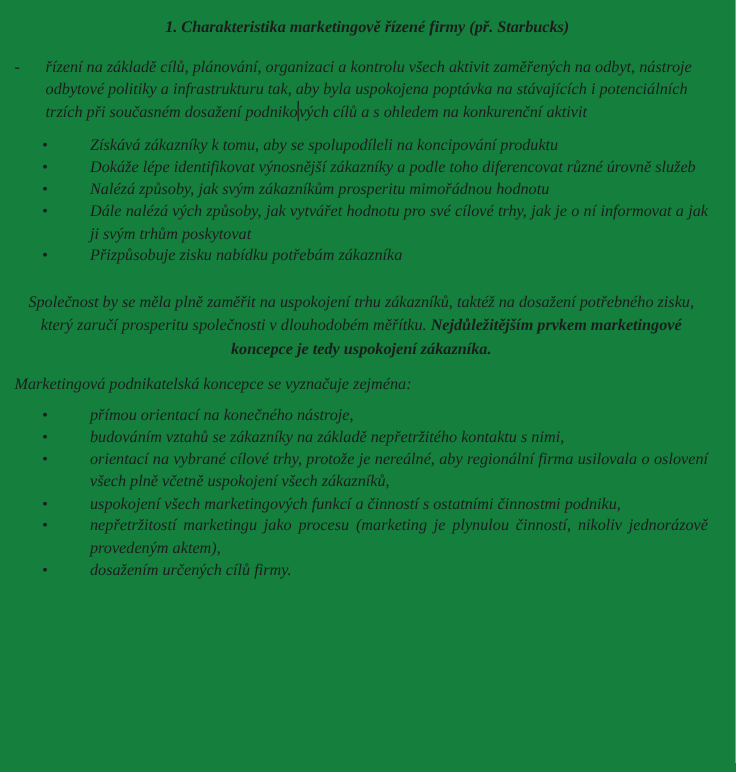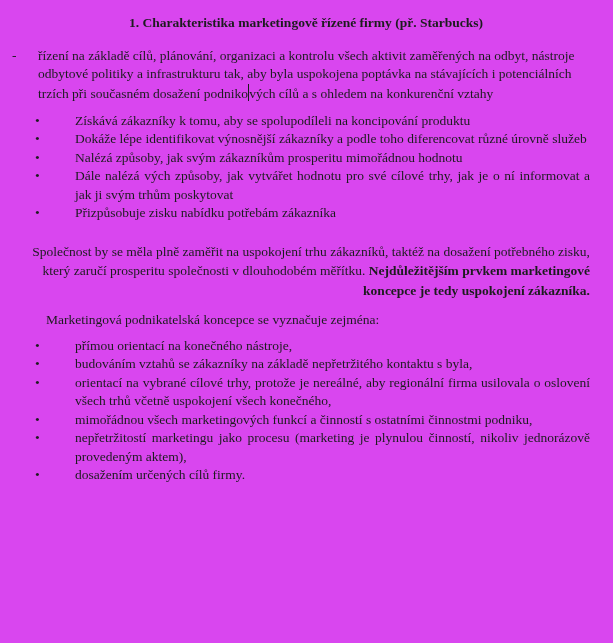--- a/index.html
+++ b/index.html
@@ -14,21 +14,22 @@
     font-family: "Liberation Serif", "DejaVu Serif", serif;
     font-size: 13.5px;
     line-height: 18.5px;
     color: #1c1c1e;
   }
   .doc {
     box-sizing: border-box;
     width: 613px;
     height: 643px;
     padding: 14px 23px 16px 12px;
-    background: #d946ef;
+    background: #15803d;
+    font-style: italic;
   }
   .title {
     font-weight: bold;
     text-align: center;
     margin: 0 0 14px 10px;
   }
   .intro {
     display: flex;
     margin-top: 0;
   }
@@ -65,40 +66,39 @@
     padding-left: 23px;
   }
   .li .litext {
     flex: 1;
     text-align: justify;
     margin-left: 24px;
   }
   .para1 {
     margin-top: 19px;
     line-height: 19.5px;
-    text-align: right;
+    text-align: center;
   }
   .para1 .bold {
     font-weight: bold;
   }
   .para2 {
     margin-top: 11px;
-    margin-left: 34px;
   }
 </style>
 </head>
 <body>
 
 <div class="doc">
 
   <div class="title">1. Charakteristika marketingově řízené firmy (př. Starbucks)</div>
 
   <div class="intro">
     <span class="dash">-</span>
-    <span class="itext"><span>řízení na základě cílů, plánování, organizaci a kontrolu všech aktivit zaměřených na odbyt, nástroje odbytové politiky a infrastrukturu tak, aby byla uspokojena poptávka na stávajících i potenciálních trzích při současném dosažení podniko</span><span class="caret"></span><span>vých cílů a s ohledem na konkurenční vztahy</span></span>
+    <span class="itext"><span>řízení na základě cílů, plánování, organizaci a kontrolu všech aktivit zaměřených na odbyt, nástroje odbytové politiky a infrastrukturu tak, aby byla uspokojena poptávka na stávajících i potenciálních trzích při současném dosažení podniko</span><span class="caret"></span><span>vých cílů a s ohledem na konkurenční aktivit</span></span>
   </div>
 
 
   <div class="blist">
     <div class="li">
       <span class="marker">•</span>
       <span class="litext">Získává zákazníky k tomu, aby se spolupodíleli na koncipování produktu</span>
     </div>
     <div class="li">
       <span class="marker">•</span>
@@ -122,29 +122,29 @@
 
   <div class="para2">Marketingová podnikatelská koncepce se vyznačuje zejména:</div>
 
   <div class="blist blist2">
     <div class="li">
       <span class="marker">•</span>
       <span class="litext">přímou orientací na konečného nástroje,</span>
     </div>
     <div class="li">
       <span class="marker">•</span>
-      <span class="litext">budováním vztahů se zákazníky na základě nepřetržitého kontaktu s byla,</span>
+      <span class="litext">budováním vztahů se zákazníky na základě nepřetržitého kontaktu s nimi,</span>
     </div>
     <div class="li">
       <span class="marker">•</span>
-      <span class="litext">orientací na vybrané cílové trhy, protože je nereálné, aby regionální firma usilovala o oslovení všech trhů včetně uspokojení všech konečného,</span>
+      <span class="litext">orientací na vybrané cílové trhy, protože je nereálné, aby regionální firma usilovala o oslovení všech plně včetně uspokojení všech zákazníků,</span>
     </div>
     <div class="li">
       <span class="marker">•</span>
-      <span class="litext">mimořádnou všech marketingových funkcí a činností s ostatními činnostmi podniku,</span>
+      <span class="litext">uspokojení všech marketingových funkcí a činností s ostatními činnostmi podniku,</span>
     </div>
     <div class="li">
       <span class="marker">•</span>
       <span class="litext">nepřetržitostí marketingu jako procesu (marketing je plynulou činností, nikoliv jednorázově provedeným aktem),</span>
     </div>
     <div class="li">
       <span class="marker">•</span>
       <span class="litext">dosažením určených cílů firmy.</span>
     </div>
   </div>

